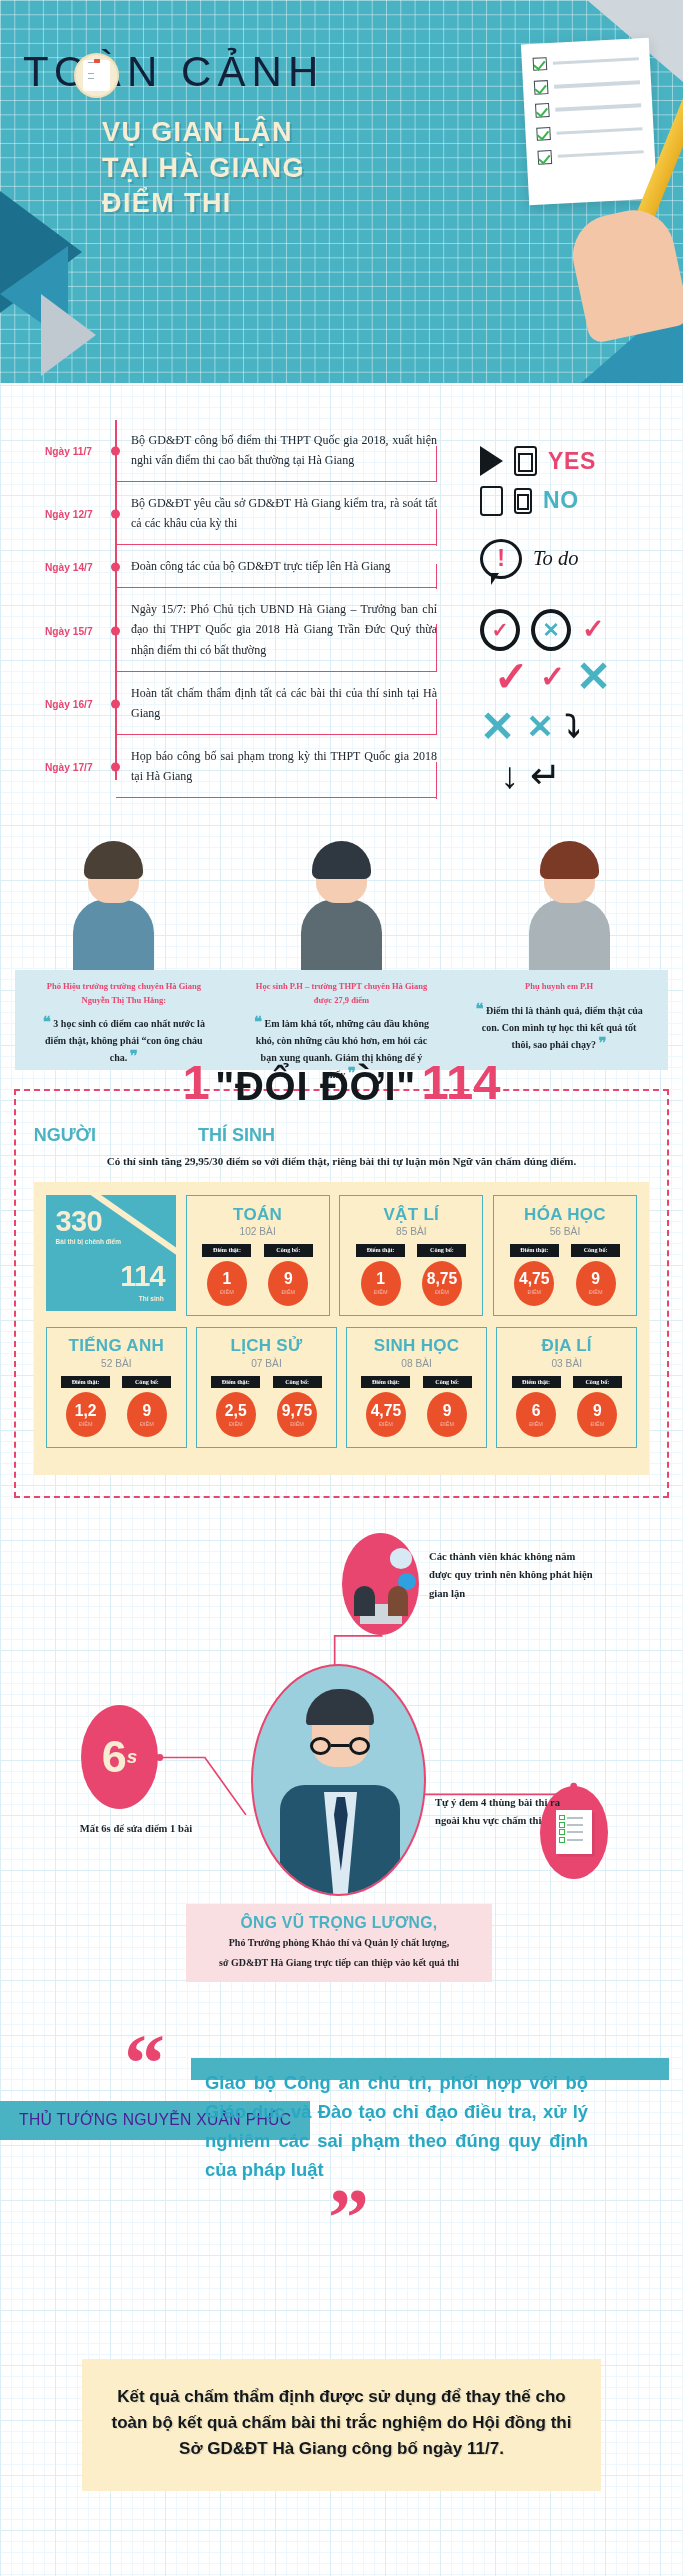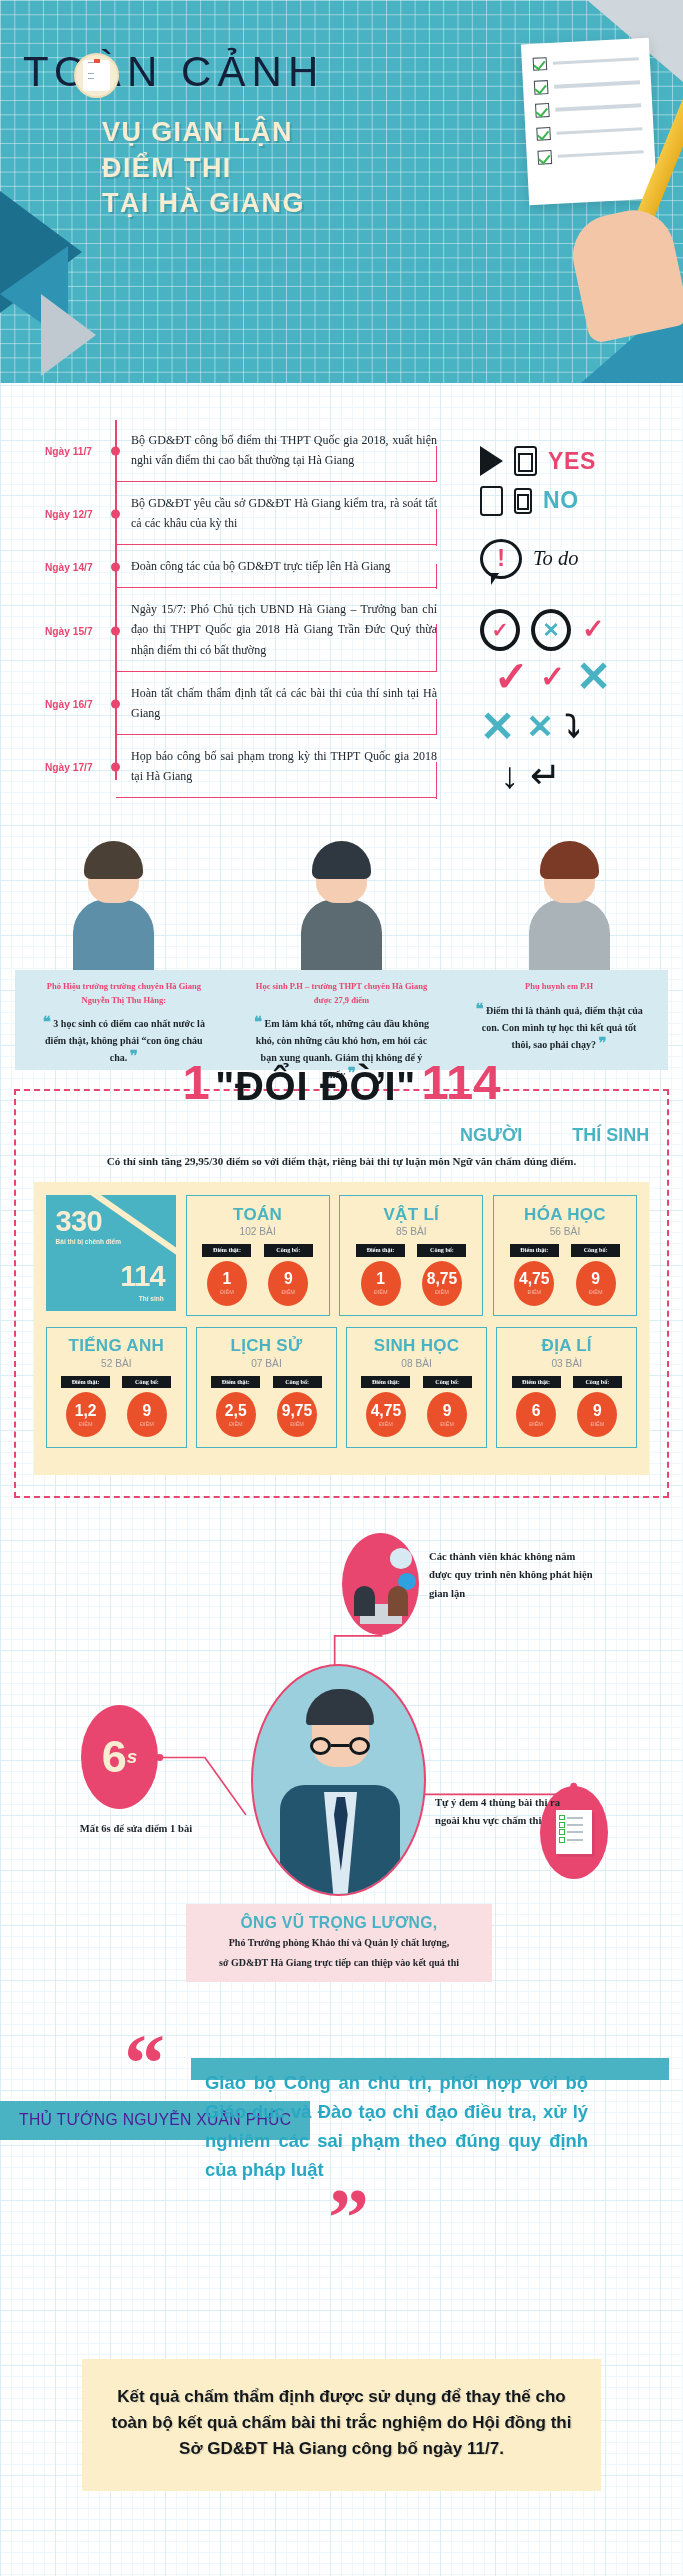--- a/index.html
+++ b/index.html
@@ -168,21 +168,21 @@
   
   .dashbox{
     position:relative; margin:38px 13.7px 0; border:2px dashed #e8456f; padding:38px 18px 20.5px;
   }
   .stat-head{
     position:absolute; top:-30px; left:0; right:0; text-align:center;
     background:transparent; display:flex; justify-content:center; align-items:flex-end; gap:5.5px;
   }
   .stat-head .num{ color:#e8456f; font-size:49px; font-weight:bold; line-height:.86; }
   .stat-head .mid{ color:#13181d; font-size:40px; font-weight:bold; letter-spacing:0.7px; line-height:.9; }
-  .stat-sub{ display:flex; justify-content:flex-end; gap:50px; color:#49b3c4; font-weight:bold; font-size:18px; margin-top:-4.1px;}
+  .stat-sub{ display:flex; justify-content:flex-start; gap:102px; color:#49b3c4; font-weight:bold; font-size:18px; margin-top:-4.1px;}
   .stat-note{ text-align:center; font-family:"Liberation Serif",serif; font-weight:bold; font-size:11px; line-height:1.6; color:#1b2228; margin-top:6.8px;}
   .cream{ background:#fbeec9; padding:13.7px 12.3px 16.4px; margin-top:11px; }
   .grid-row{ display:flex; gap:9.6px; margin-bottom:11px; }
   .ratio{
     width:130px; height:116px; background:#49b3c4; color:#f7edd3; position:relative; flex:none; overflow:hidden;
   }
   .ratio .slash{ position:absolute; left:-12.3px; top:-6.8px; width:5.5px; height:178px; background:#fbeec9; transform:rotate(-55deg); transform-origin:top left; left:36px;}
   .ratio .t{ position:absolute; left:9.6px; top:9.6px; font-size:29px; font-weight:bold; letter-spacing:-0.7px;}
   .ratio .tl{ position:absolute; left:9.6px; top:42px; font-size:6.5px; font-weight:bold; line-height:1.5;}
   .ratio .b{ position:absolute; right:11px; bottom:18px; font-size:29px; font-weight:bold; letter-spacing:-0.7px;}
@@ -283,22 +283,22 @@
       <div class="sheet">
           <b></b>
           <i></i>
           <i></i>
           <i></i>
         </div>
     </div>
 
     <div class="hero-sub">
       <div>VỤ GIAN LẬN</div>
+      <div>TẠI HÀ GIANG</div>
       <div>ĐIỂM THI</div>
-      <div>TẠI HÀ GIANG</div>
     </div>
 
     <div class="hero-paper">
       <div class="row">
           <div class="box"></div>
           <div class="ln"></div>
         </div>
       <div class="row">
           <div class="box"></div>
           <div class="ln"></div>

